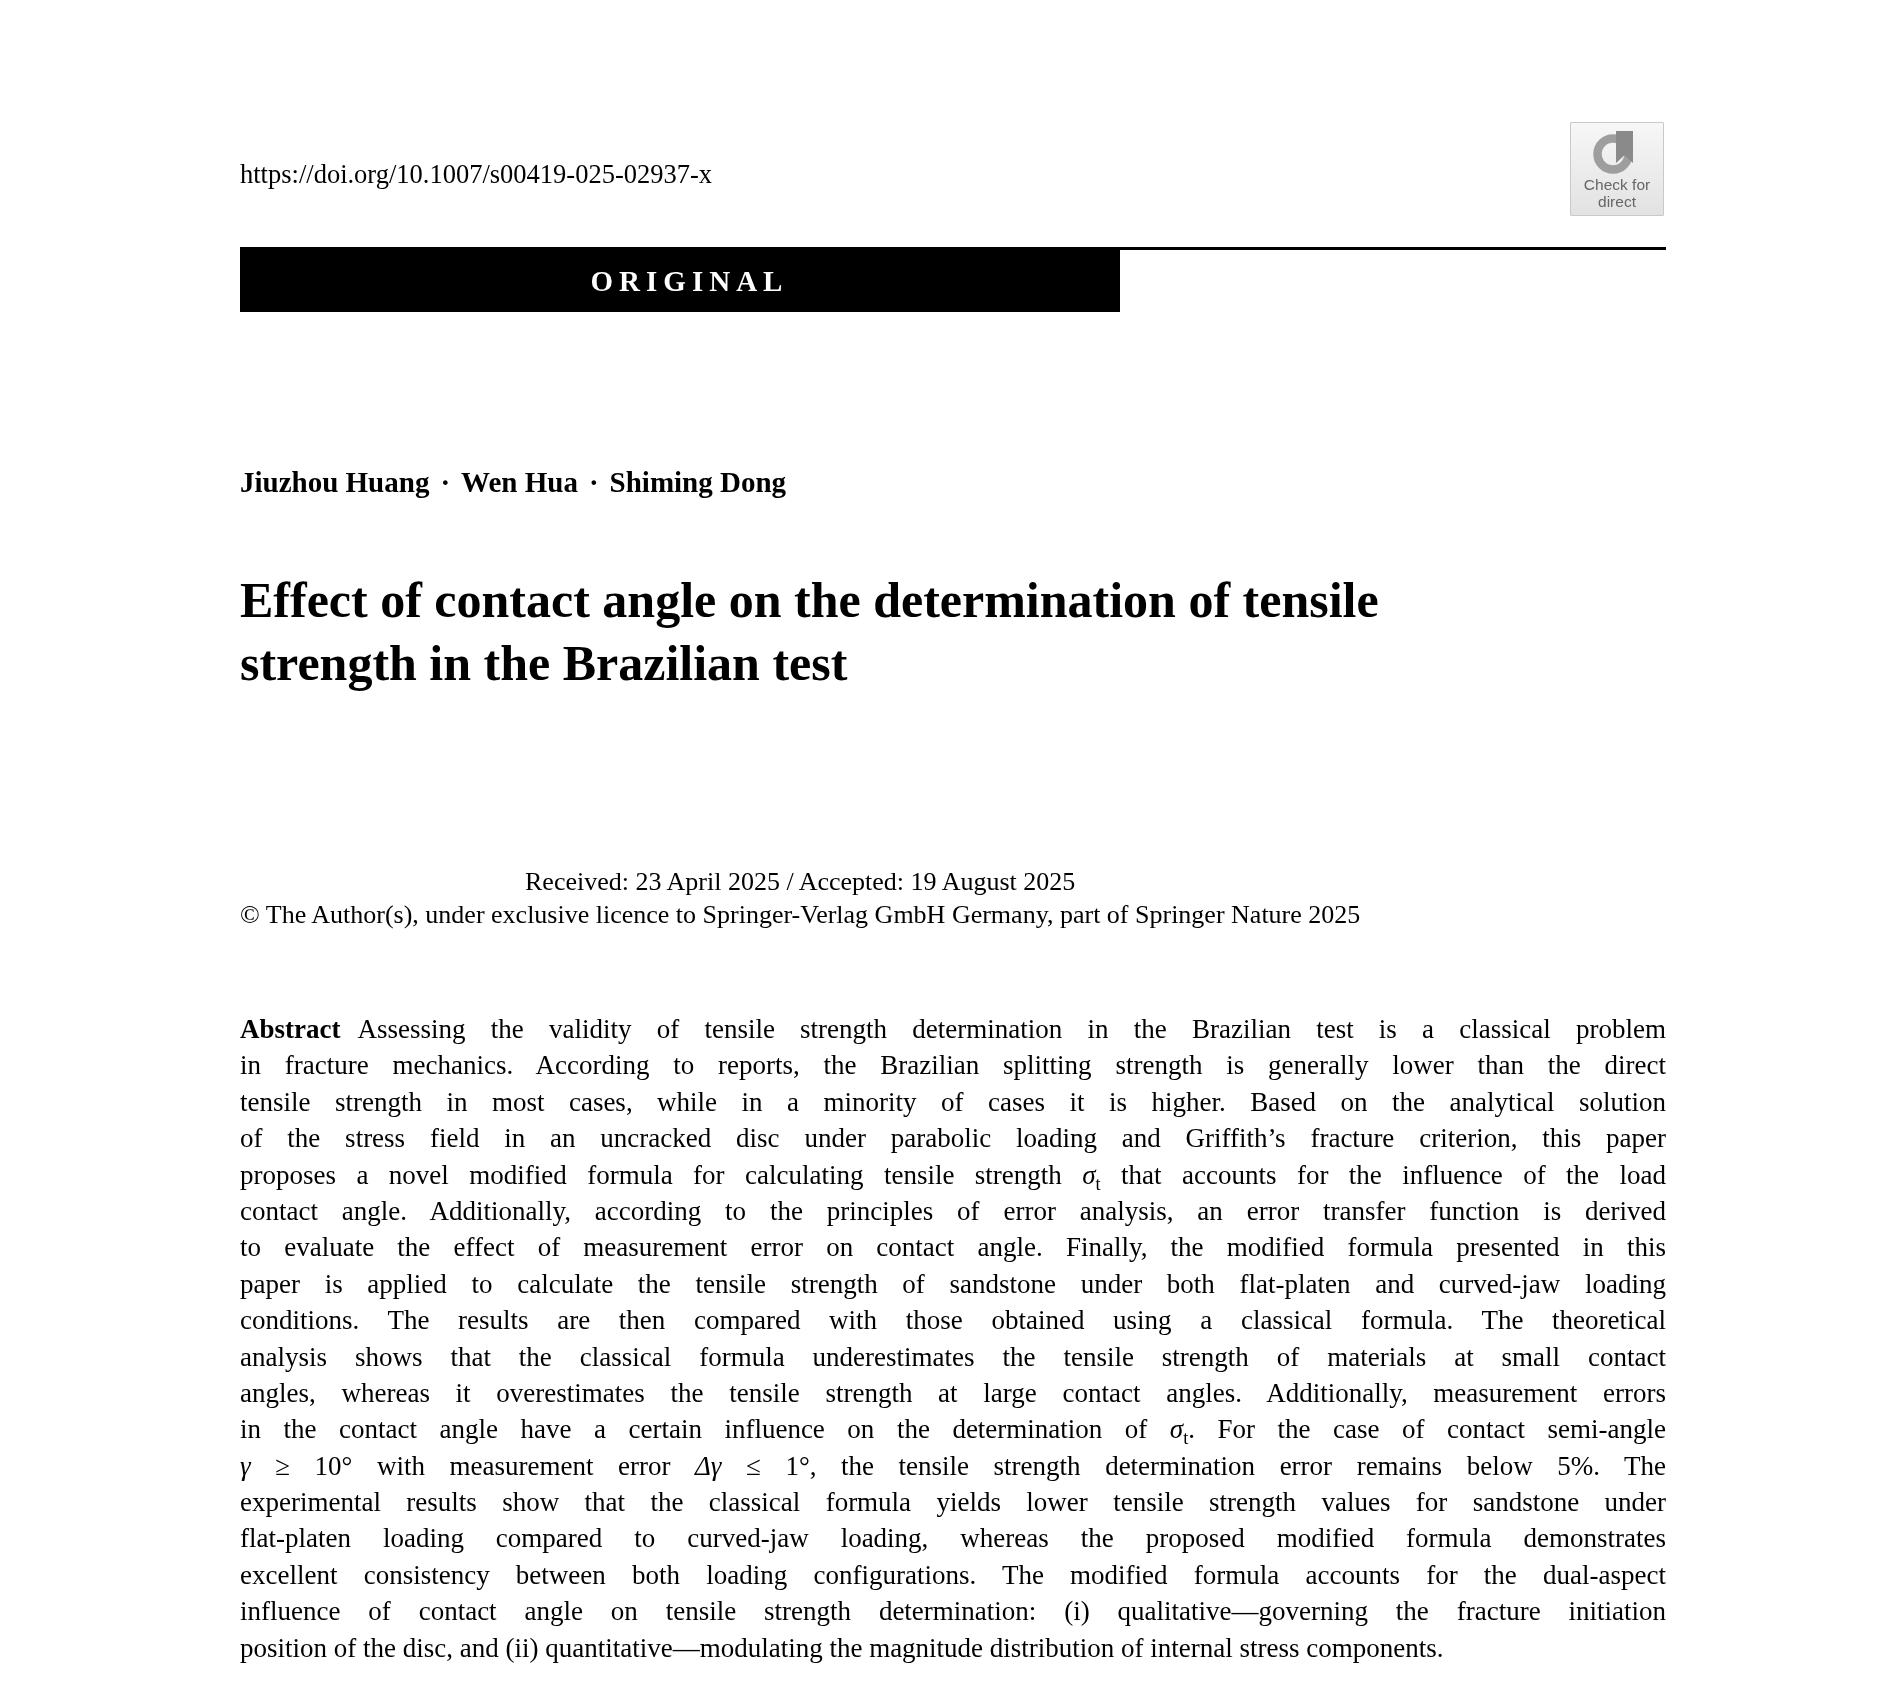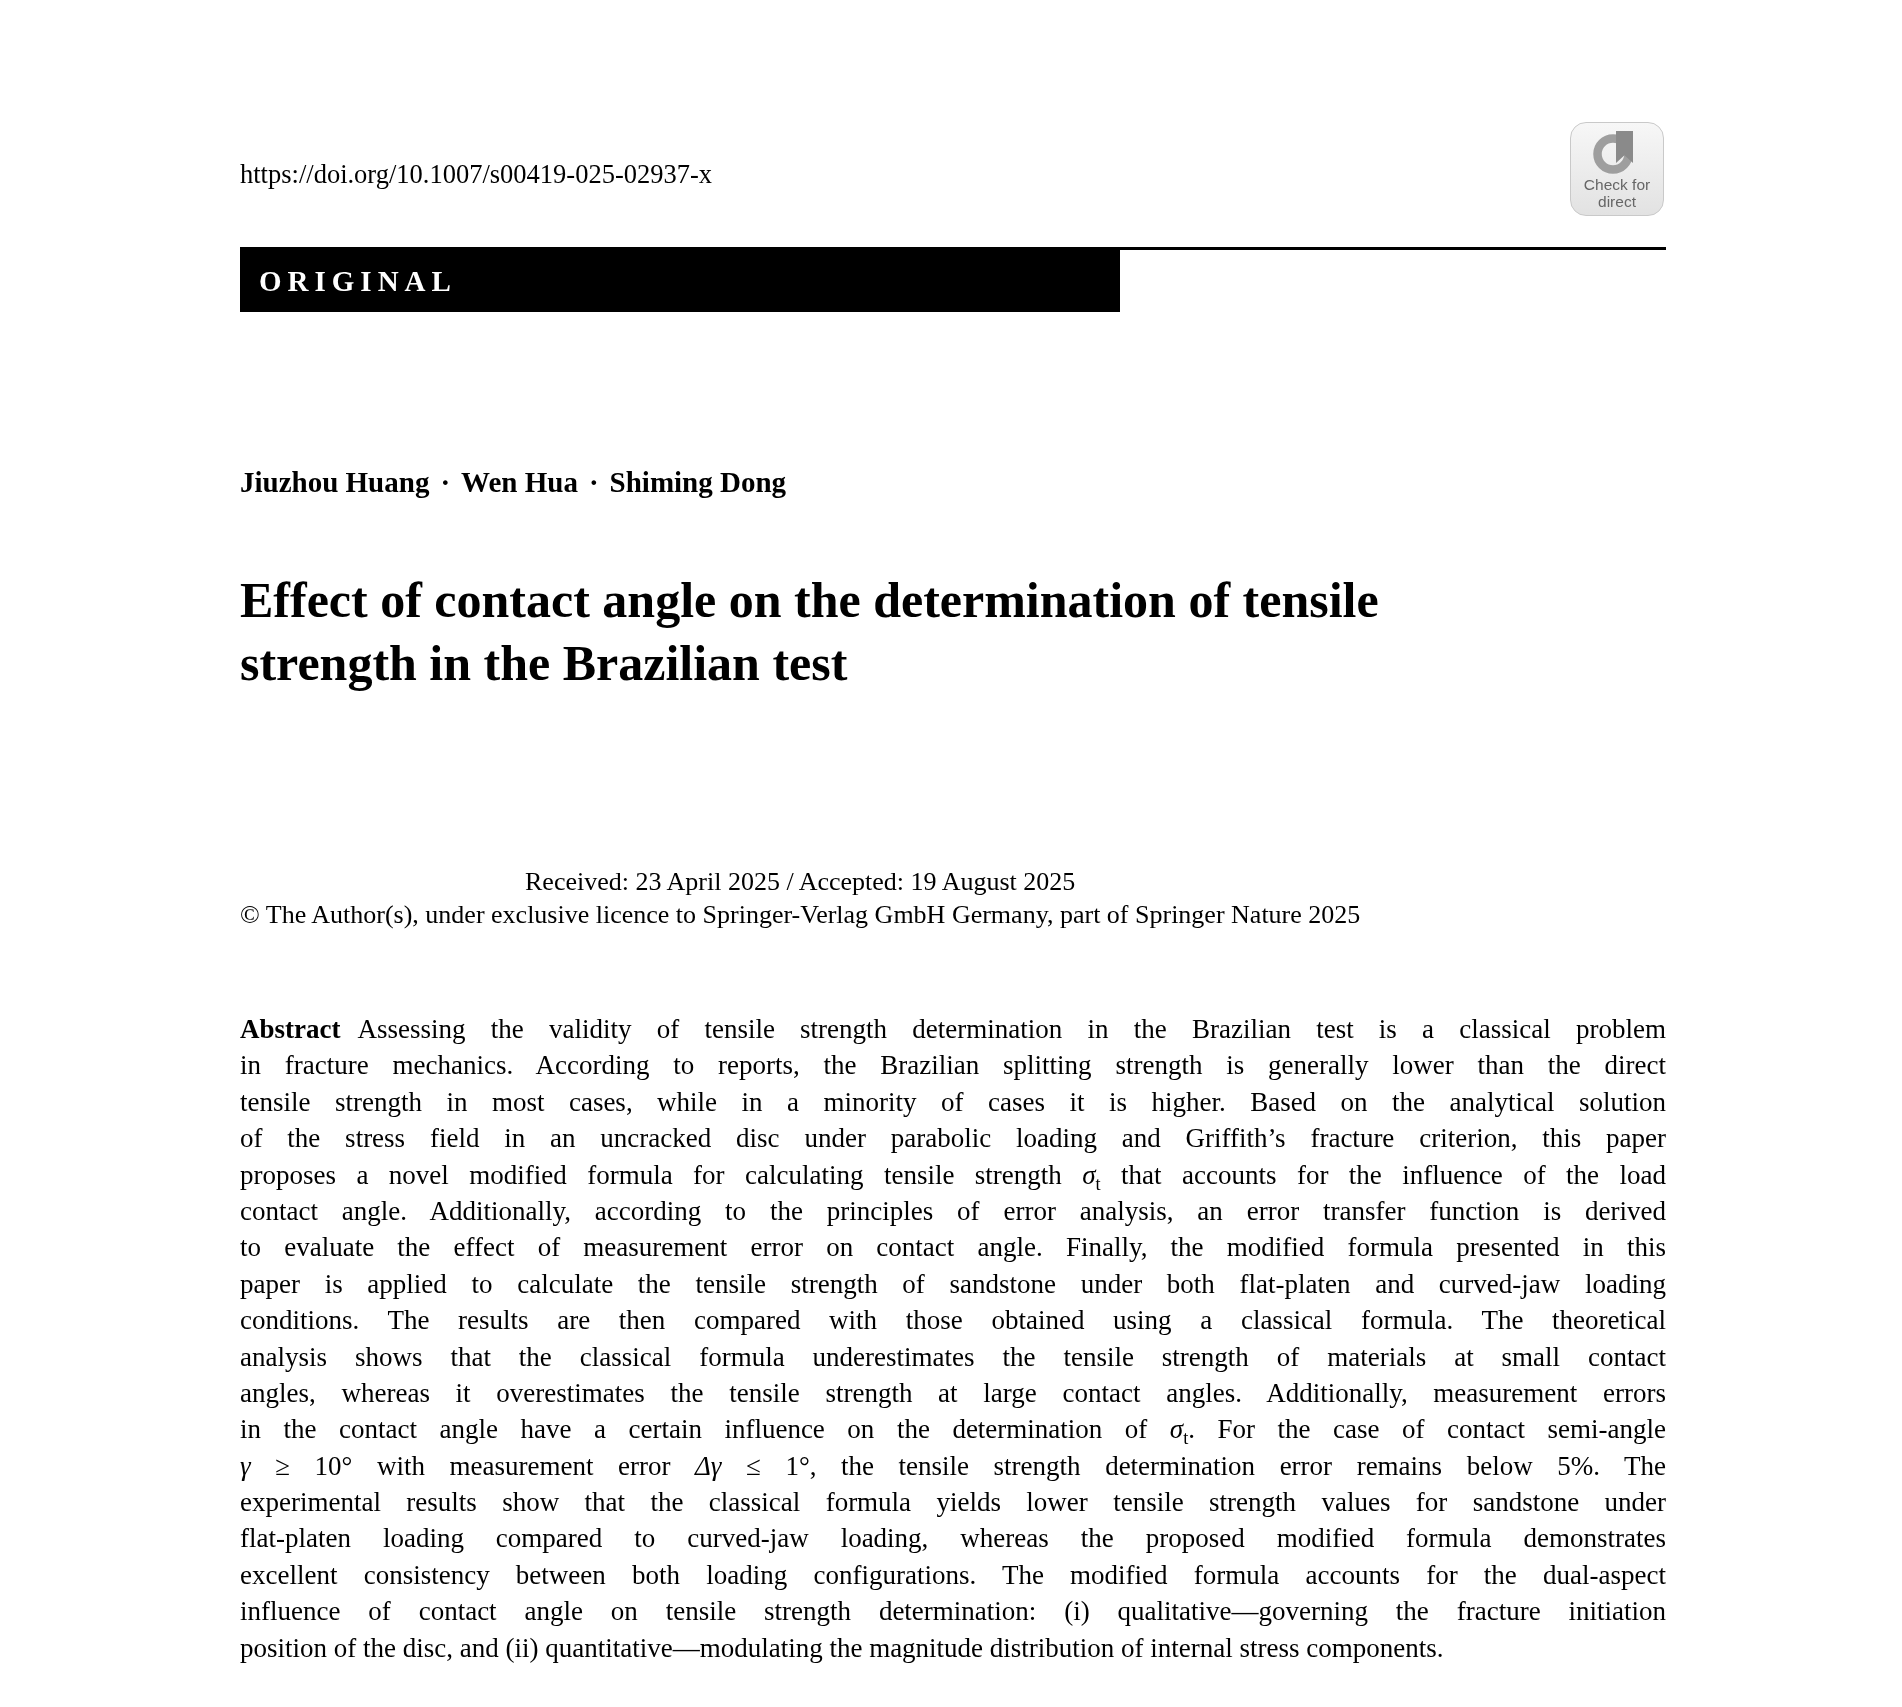--- a/index.html
+++ b/index.html
@@ -10,32 +10,32 @@
     font-family:"Liberation Serif","DejaVu Serif",serif;
     color:#000;
     overflow:hidden;
   }
   
   .header-block{position:absolute;left:240px;top:156px;font-size:26.5px;line-height:37px;}
   .header-block .citation{margin-left:72px;}
   
   .crossmark{
     position:absolute;left:1570px;top:122px;width:94px;height:94px;
-    box-sizing:border-box;border:1px solid #c9c9c9;border-radius:16px;
+    box-sizing:border-box;border:1px solid #c9c9c9;border-radius:1px;
     background:linear-gradient(#f7f7f7,#e2e2e2);
     display:flex;flex-direction:column;align-items:center;
     padding-top:5px;cursor:pointer;
     font-family:"Liberation Sans","DejaVu Sans",sans-serif;
   }
   .crossmark .cm-text{font-size:15.5px;line-height:17px;color:#666;text-align:center;}
   
   .top-rule{position:absolute;left:240px;top:247px;width:1426px;height:3px;background:#000;}
   .banner{
     position:absolute;left:240px;top:250px;width:880px;height:62px;
-    background:#000;display:flex;align-items:center;
+    background:#000;display:flex;align-items:center;justify-content:center;
   }
   .banner span{
     color:#fff;font-weight:bold;font-size:29px;letter-spacing:6px;
     padding-left:19px;
   }
   
   .authors{position:absolute;left:240px;top:463px;font-size:29px;font-weight:bold;line-height:38px;white-space:nowrap;}
   .authors .dot{padding:0 11px;}
   
   .title{position:absolute;left:240px;top:569px;font-size:50px;font-weight:bold;line-height:63px;white-space:nowrap;}

